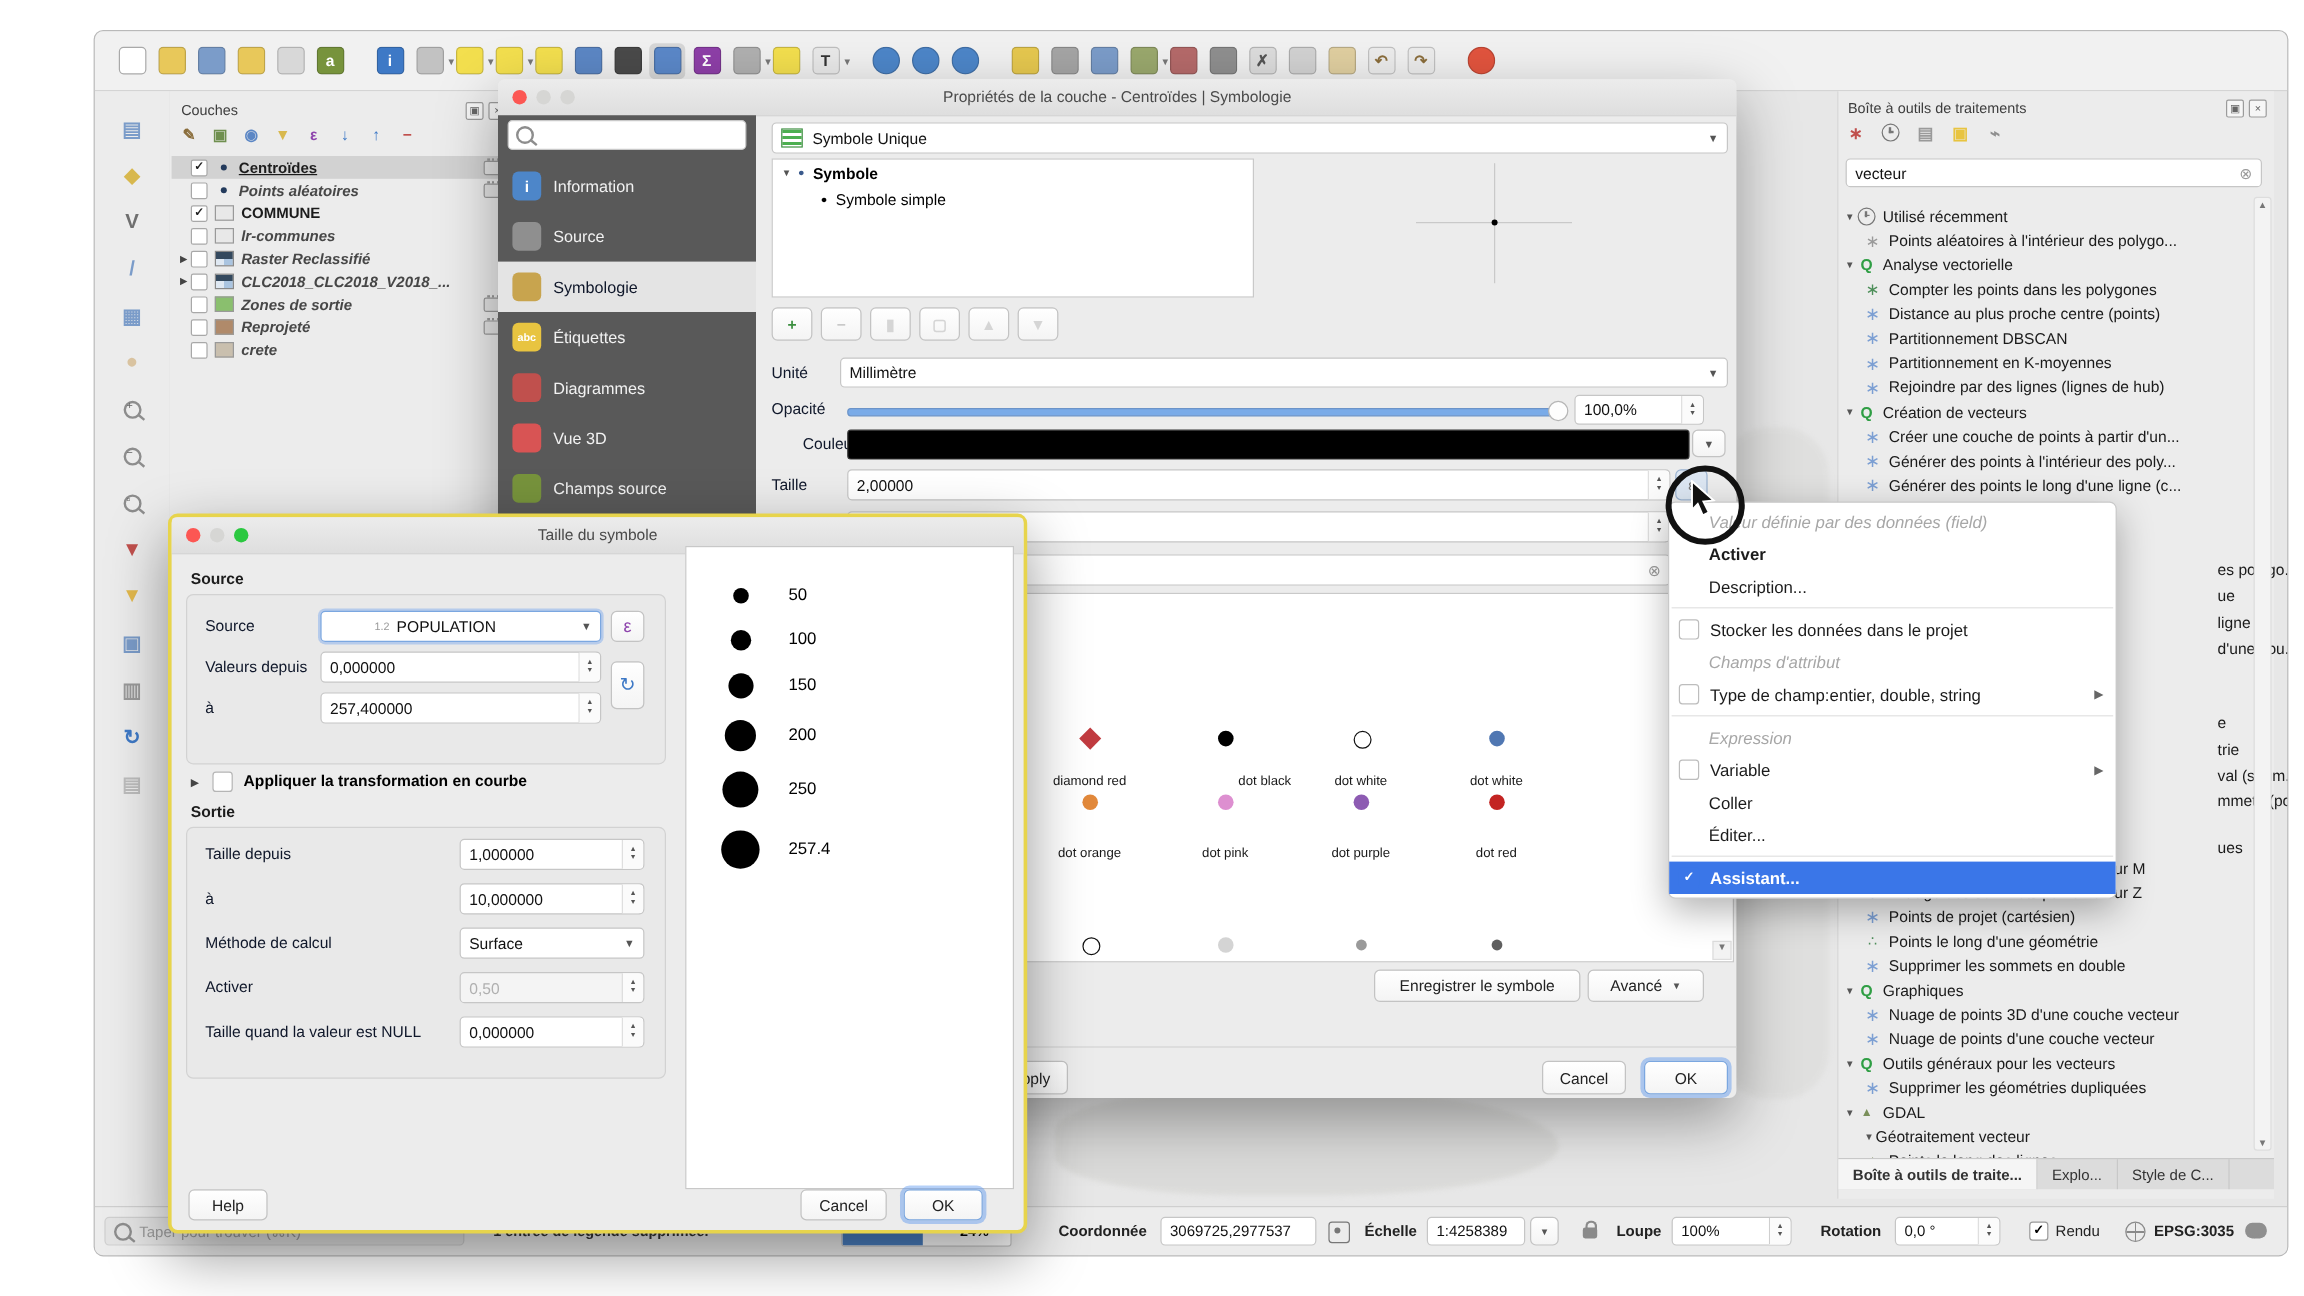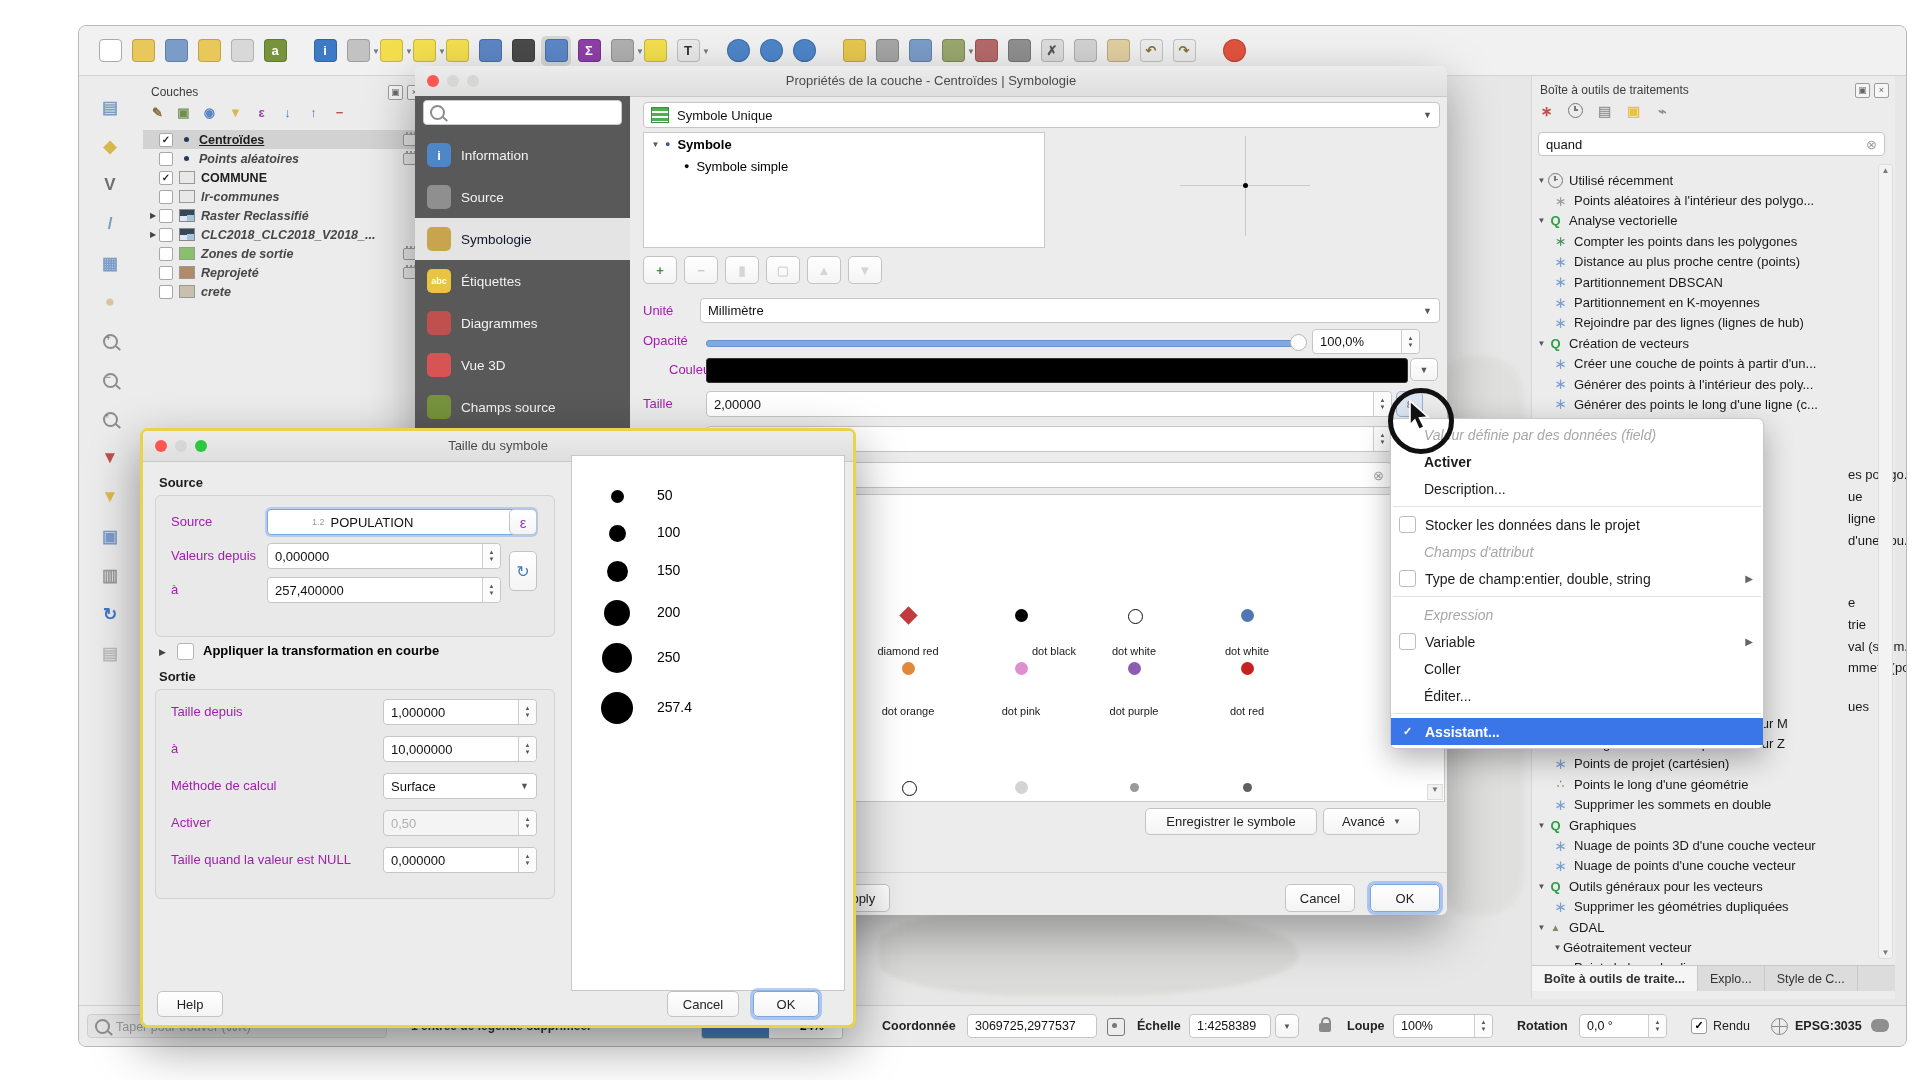--- a/index.html
+++ b/index.html
@@ -53,21 +53,21 @@
     display:flex;align-items:center;justify-content:center;box-sizing:border-box;}
   .btn.focus{box-shadow:0 0 0 3px rgba(90,150,240,.45);border-color:#7ba7e0;}
   .field{background:#fff;border:1px solid #c6c6c6;border-radius:4px;font-size:13px;color:#111;
     display:flex;align-items:center;padding:0 7px;box-sizing:border-box;}
   .stepper{position:absolute;right:0;top:0;bottom:0;width:17px;border-left:1px solid #cfcfcf;
     display:flex;flex-direction:column;align-items:center;justify-content:center;color:#555;border-radius:0 4px 4px 0;background:#fbfbfb;}
   .stepper span{font-size:6px;line-height:7px;}
   .combo-caret{margin-left:auto;font-size:9px;color:#555;}
   .grouplabel{font-size:13px;font-weight:bold;color:#1c1c1c;}
   .groupbox{position:absolute;border:1px solid #d2d2d2;border-radius:6px;background:#e9e9e9;}
-  .lbl{font-size:13px;color:#a21caf;position:absolute;white-space:nowrap;}
+  .lbl{font-size:13px;color:#0f172a;position:absolute;white-space:nowrap;}
   
   #props-dialog{left:415px;top:66px;width:1032px;height:849px;z-index:20;}
   #props-sidebar{position:absolute;left:0;top:30px;width:215px;bottom:0;background:#595959;border-radius:0 0 0 6px;overflow:hidden;}
   #props-search{position:absolute;left:8px;top:4px;width:199px;height:25px;background:#fff;border:1px solid #c9c9c9;border-radius:4px;
     display:flex;align-items:center;padding-left:6px;box-sizing:border-box;}
   #props-sidebar-items{position:absolute;left:0;top:38px;right:0;}
   .side-item{height:42px;display:flex;align-items:center;gap:10px;padding-left:12px;color:#f2f2f2;font-size:13.5px;}
   .side-item.selected{background:#e4e4e4;color:#0f172a;}
   .side-ico{width:24px;height:24px;border-radius:5px;display:flex;align-items:center;justify-content:center;
     font-size:13px;font-weight:bold;color:#fff;flex:none;}
@@ -406,21 +406,21 @@
           <div style="color: rgb(154, 154, 154); font-size: 14px; font-weight: bold;">▤</div>
         </div>
         <div class="mini-ico">
           <div style="color: rgb(232, 196, 64); font-size: 14px; font-weight: bold;">▣</div>
         </div>
         <div class="mini-ico">
           <div style="color: rgb(143, 143, 143); font-size: 14px; font-weight: bold;">⌁</div>
         </div>
       </div>
     <div style="position:absolute;left:6px;top:56px;right:10px;height:24px;" class="field">
-      <span style="font-size:13px;">quand</span>
+      <span style="font-size:13px;">vecteur</span>
       <span style="margin-left:auto;color:#9a9a9a;font-size:13px;">⊗</span>
     </div>
     <div id="toolbox-tree">
         <div class="tree-row">
           <div class="tree-exp">▼</div>
           <div class="tree-ico">
             <div class="clock-ico"></div>
           </div>
           <div style="font-weight: normal;">Utilisé récemment</div>
         </div>
@@ -836,21 +836,21 @@
       <span class="light" style="background:#fc5753;"></span>
       <span class="light" style="background:#d6d6d4;"></span>
       <span class="light" style="background:#2bc840;"></span>
     </div>
     <div class="title-text">Taille du symbole</div>
   </div>
 
   <span class="grouplabel abs" style="left:16px;top:44px;">Source</span>
   <div class="groupbox" style="left:12px;top:64px;width:398px;height:140px;"></div>
   <span class="lbl" style="left:28px;top:83px;">Source</span>
-  <div class="field" style="position:absolute;left:124px;top:78px;width:269px;height:26px;border-color:#7ba7e0;box-shadow:0 0 0 2px rgba(90,150,240,.35);padding-left:44px;">
+  <div class="field" style="position:absolute;left:124px;top:78px;width:234px;height:26px;border-color:#7ba7e0;box-shadow:0 0 0 2px rgba(90,150,240,.35);padding-left:44px;">
     <span style="font-size:9px;color:#9a9a9a;margin-right:6px;">1.2</span>
     <span>POPULATION</span>
     <span class="combo-caret">▼</span>
   </div>
   <div class="btn" style="position:absolute;left:366px;top:78px;width:28px;height:26px;color:#8e44ad;font-size:15px;">ε</div>
 
   <span class="lbl" style="left:28px;top:117px;">Valeurs depuis</span>
   <div class="field" style="position:absolute;left:124px;top:112px;width:234px;height:26px;padding-right:20px;">
     <span>0,000000</span>
     <span class="stepper">

